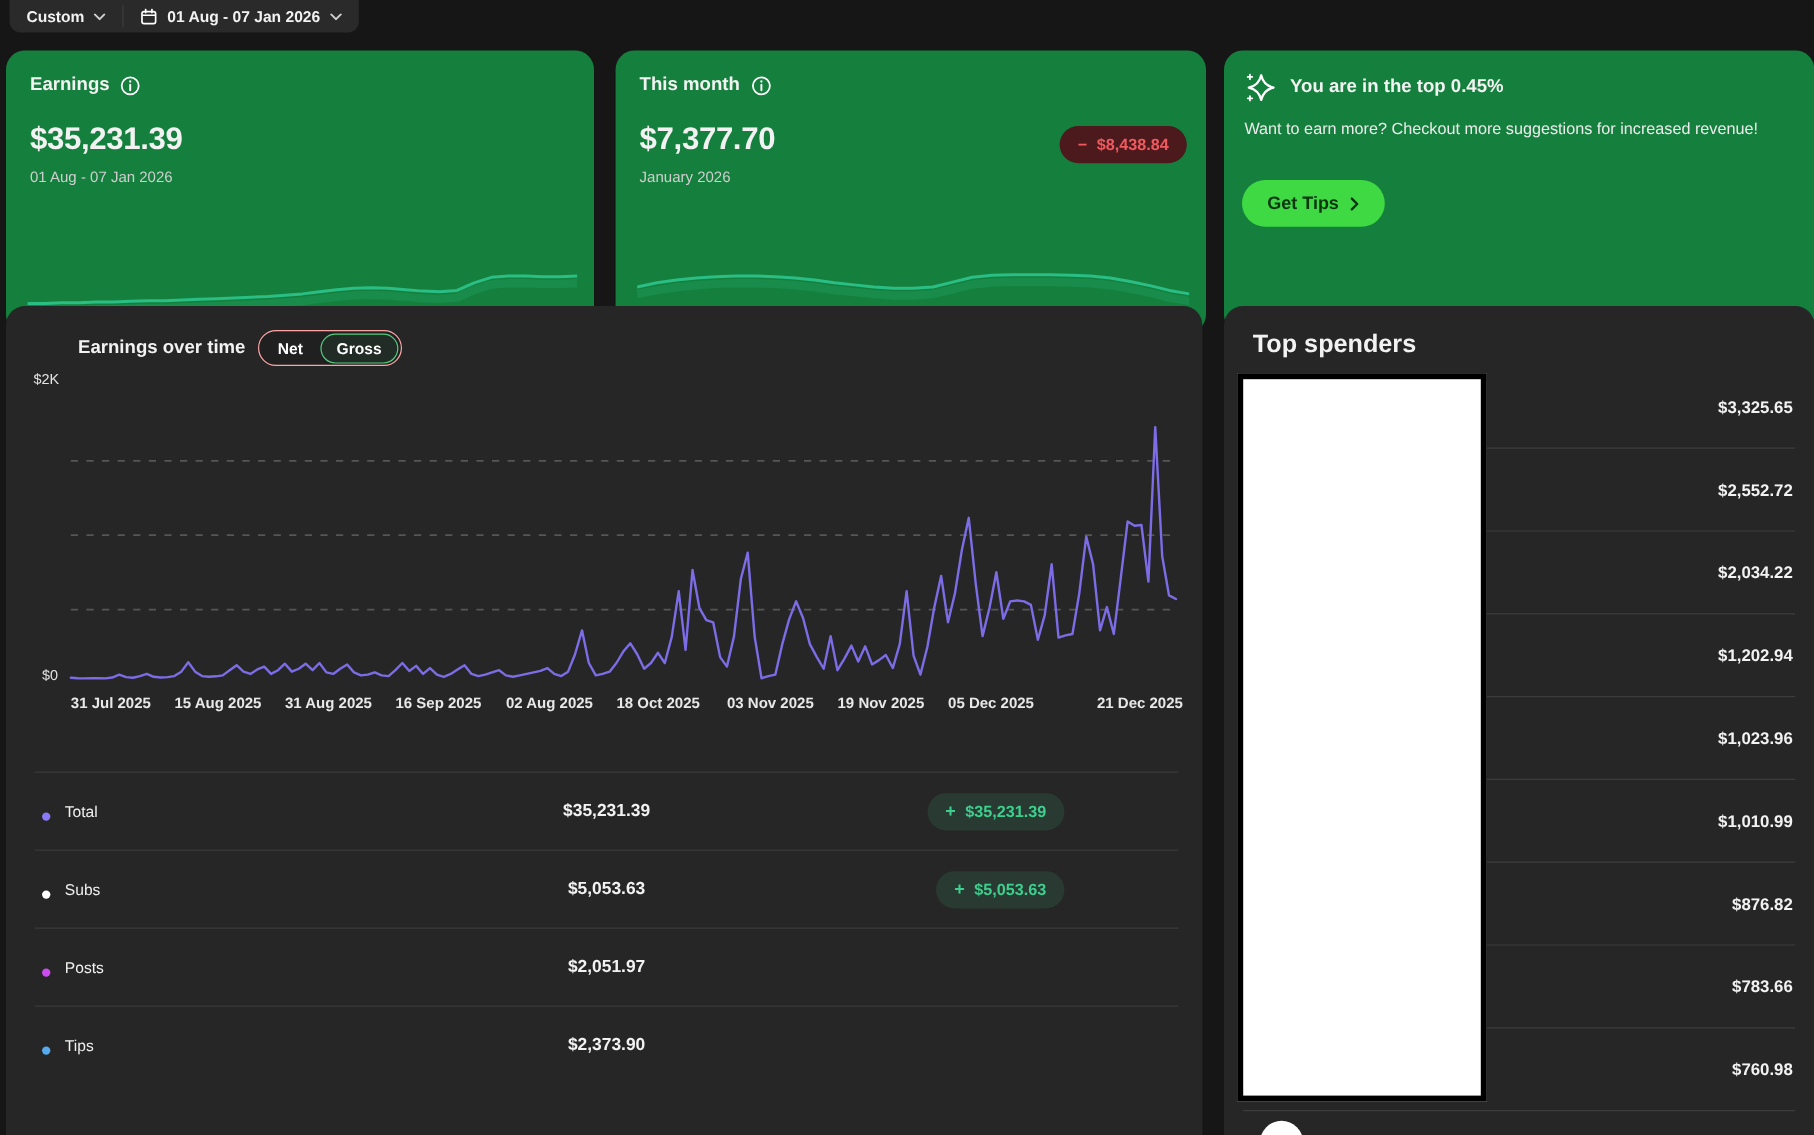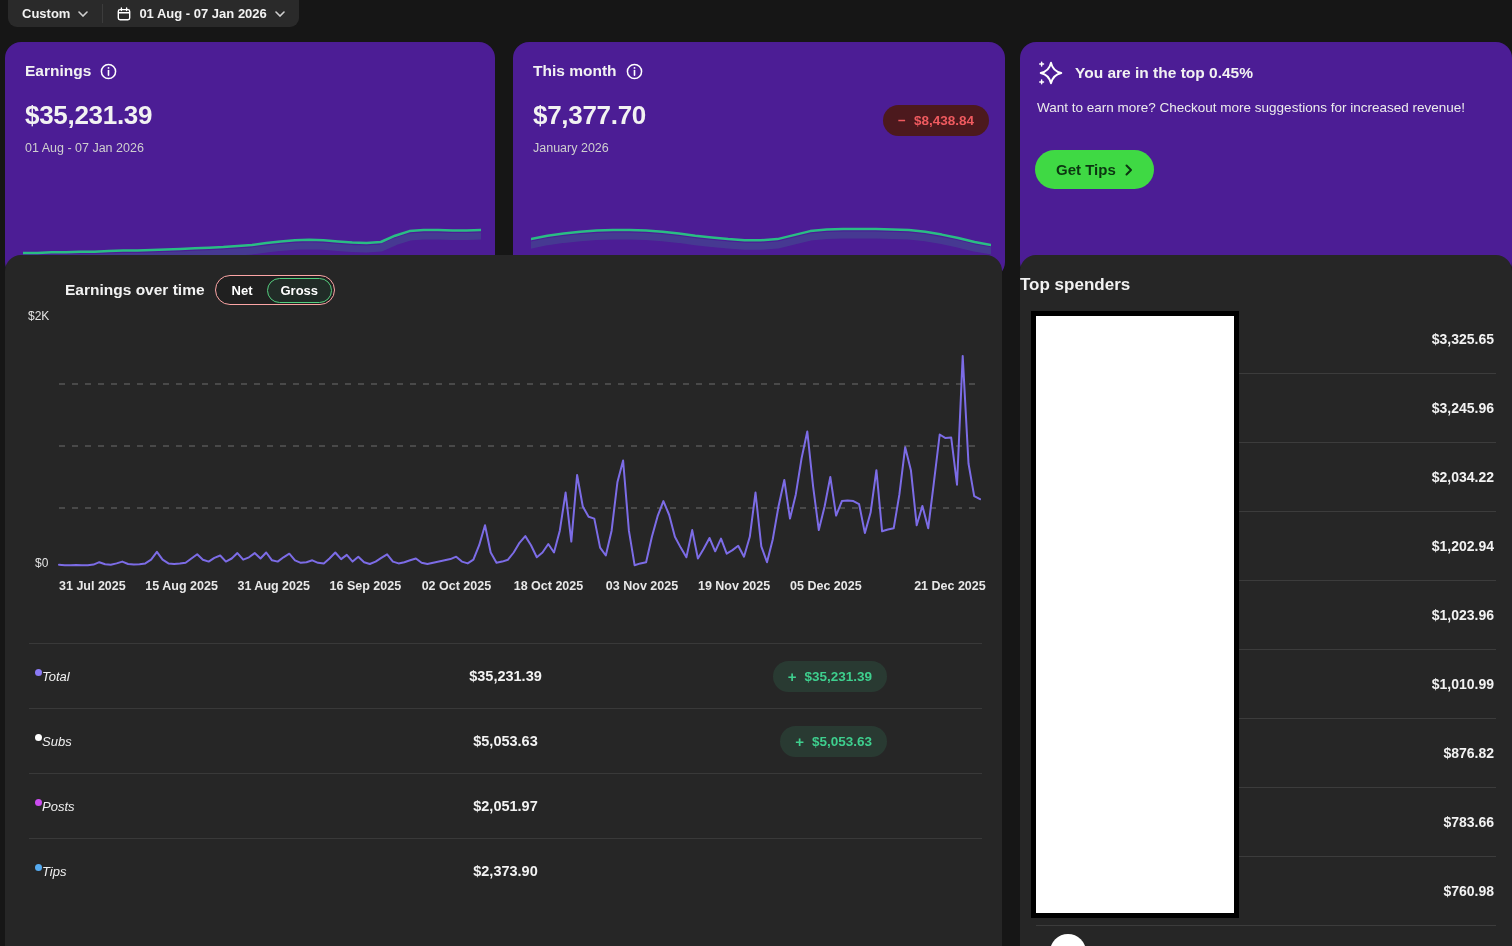--- a/index.html
+++ b/index.html
@@ -13,21 +13,21 @@
   
   .topbar { position:absolute; left:8px; top:0; height:27px; display:flex; align-items:stretch;
     background:#2a2a2a; border-radius:0 0 9px 9px; overflow:hidden; }
   .tb-btn { display:flex; align-items:center; gap:8px; padding:0 14px; font-size:13px; font-weight:700;
     color:#f2f2f2; cursor:pointer; background:transparent; border:none; }
   .tb-sep { width:1px; background:#3c3c3c; margin:4px 0; }
   .chev { width:10px; height:6px; }
   .cal-ic { width:14px; height:14px; }
   
   .cards { position:absolute; left:5px; top:42px; display:flex; gap:15px; }
-  .card { background:#4c1d95; border-radius:16px; height:236px; position:relative; }
+  .card { background:#15803d; border-radius:16px; height:236px; position:relative; }
   .card1 { width:490px; }
   .card2 { width:492px; margin-left:3px; }
   .card3 { width:492px; }
   .card-head { position:absolute; left:20px; top:20px; display:flex; align-items:center; gap:9px; }
   .card-title { font-size:15.5px; font-weight:700; }
   .info-ic { width:17px; height:17px; }
   .amount { position:absolute; left:20px; top:58px; font-size:26px; font-weight:800; letter-spacing:-0.3px; }
   .sub { position:absolute; left:20px; top:99px; font-size:12.5px; color:#cfcfcf; }
   .spark { position:absolute; left:18px; right:14px; bottom:14px; height:44px; width:auto; }
   .spark svg { width:100%; height:100%; display:block; }
@@ -62,30 +62,30 @@
   .xlabels span { position:absolute; font-size:12.5px; font-weight:600; color:#e8e8e8; white-space:nowrap; }
   .xlabels span:nth-child(1){left:0%;} .xlabels span:nth-child(2){left:9.375%;}
   .xlabels span:nth-child(3){left:19.375%;} .xlabels span:nth-child(4){left:29.375%;}
   .xlabels span:nth-child(5){left:39.375%;} .xlabels span:nth-child(6){left:49.375%;}
   .xlabels span:nth-child(7){left:59.375%;} .xlabels span:nth-child(8){left:69.375%;}
   .xlabels span:nth-child(9){left:79.375%;} .xlabels span:nth-child(10){left:89.375%;margin-left:32px;}
   
   .legend { position:absolute; left:24px; right:20px; top:388px; }
   .lrow { display:grid; grid-template-columns:1fr 1fr 1fr; align-items:center; height:65px;
     border-top:1px solid rgba(255,255,255,0.09); }
-  .lname { display:flex; align-items:flex-start; padding-left:6px;font-style:italic; }
+  .lname { display:flex; align-items:flex-end; gap:12px; padding-left:6px; }
   .dot { width:7px; height:7px; border-radius:50%; }
   .llabel { font-size:13px; color:#f0f0f0; }
   .lvalue { text-align:center; font-size:14.5px; font-weight:700; }
   .lbadge-wrap { justify-self:end; margin-right:95px; }
   .pos-badge { display:inline-flex; align-items:center; gap:8px; background:rgba(62,207,142,0.12);
     color:#3ecf8e; border-radius:17px; padding:8px 15px; font-size:13.5px; font-weight:700; }
   .plus { font-size:15px; font-weight:700; line-height:1; }
   
-  .ts-title { position:absolute; left:0; top:20px; font-size:17px; font-weight:700; }
+  .ts-title { position:absolute; left:24px; top:20px; font-size:21px; font-weight:700; }
   .ts-rows { position:absolute; left:16px; right:16px; top:50px; }
   .ts-row { height:69px; display:flex; align-items:center; justify-content:flex-end;
     border-bottom:1px solid rgba(255,255,255,0.10); }
   .ts-amount { font-size:14px; font-weight:700; padding-right:2px; }
   .redaction { position:absolute; left:11px; top:56px; width:208px; height:607px;
     background:#ffffff; border:5px solid #000; z-index:5; }
   .avatar-partial { position:absolute; left:30px; top:679px; width:36px; height:36px;
     border-radius:50%; background:#fff; }
 </style>
 </head>
@@ -197,21 +197,21 @@
         <line x1="0" y1="186" x2="921" y2="186" stroke="#565656" stroke-width="1.4" stroke-dasharray="6 7"></line>
       <polyline points="0.0,242.8 5.8,243.2 11.5,243.3 17.3,243.1 23.0,243.2 28.8,243.3 34.5,242.6 40.3,240.2 46.1,242.3 51.8,242.8 57.6,241.4 63.3,239.6 69.1,242.0 74.8,242.6 80.6,242.3 86.3,241.4 92.1,237.7 97.9,229.9 103.6,237.7 109.4,241.4 115.1,242.0 120.9,241.6 126.6,240.8 132.4,236.5 138.2,232.3 143.9,237.7 149.7,239.6 155.4,235.9 161.2,233.5 166.9,239.6 172.7,236.5 178.4,231.1 184.2,237.7 190.0,235.3 195.7,231.1 201.5,236.5 207.2,230.5 213.0,238.3 218.7,239.6 224.5,235.3 230.3,231.7 236.0,238.3 241.8,240.8 247.5,240.2 253.3,238.3 259.0,240.8 264.8,241.4 270.5,236.5 276.3,230.5 282.1,237.1 287.8,232.9 293.6,239.6 299.3,234.7 305.1,240.2 310.8,242.0 316.6,239.6 322.3,235.9 328.1,232.3 333.9,239.6 339.6,241.4 345.4,240.2 351.1,238.3 356.9,236.5 362.6,240.8 368.4,242.0 374.2,240.8 379.9,239.6 385.7,238.3 391.4,237.1 397.2,234.7 402.9,239.6 408.7,241.4 414.4,237.7 420.2,223.2 426.0,203.3 431.7,230.5 437.5,240.8 443.2,239.6 449.0,237.7 454.7,230.5 460.5,220.8 466.3,214.1 472.0,223.2 477.8,235.3 483.5,230.5 489.3,222.0 495.0,230.5 500.8,208.7 506.6,170.6 512.3,219.6 518.1,153.0 523.8,184.5 529.6,194.8 535.3,196.6 541.1,225.6 546.8,233.5 552.6,208.7 558.4,160.3 564.1,138.5 569.9,208.7 575.6,243.2 581.4,241.4 587.1,240.2 592.9,214.8 598.6,194.2 604.4,179.1 610.2,193.0 615.9,214.8 621.7,225.6 627.4,235.3 633.2,208.1 638.9,236.5 644.7,226.8 650.5,216.0 656.2,229.3 662.0,216.6 667.7,231.7 673.5,228.1 679.2,223.8 685.0,234.7 690.8,214.8 696.5,170.6 702.3,224.4 708.0,240.2 713.8,217.2 719.5,184.5 725.3,157.9 731.0,196.6 736.8,172.4 742.6,136.1 748.3,109.5 754.1,164.3 759.8,208.1 765.6,184.5 771.3,154.9 777.1,193.6 782.9,179.1 788.6,178.4 794.4,179.1 800.1,182.1 805.9,211.1 811.6,190.6 817.4,148.2 823.1,209.3 828.9,207.5 834.7,206.3 840.4,172.4 846.2,125.2 851.9,148.2 857.7,203.3 863.4,183.9 869.2,206.3 874.9,160.3 880.7,112.5 886.5,116.1 892.2,115.5 898.0,162.7 903.7,33.9 909.5,141.5 915.2,174.2 921.0,177.2" fill="none" stroke="#7c6ce6" stroke-width="2" stroke-linejoin="round" stroke-linecap="round" opacity="1"></polyline>
         </svg>
     </div>
 
     <div class="xlabels">
       <span>31 Jul 2025</span>
       <span>15 Aug 2025</span>
       <span>31 Aug 2025</span>
       <span>16 Sep 2025</span>
-      <span>02 Oct 2025</span>
+      <span>02 Aug 2025</span>
       <span>18 Oct 2025</span>
       <span>03 Nov 2025</span>
       <span>19 Nov 2025</span>
       <span>05 Dec 2025</span>
       <span>21 Dec 2025</span>
     </div>
 
     <div class="legend">
       <div class="lrow">
         <div class="lname">
@@ -254,21 +254,21 @@
     </div>
   </div>
 
   <div class="panel panel-right">
     <div class="ts-title">Top spenders</div>
     <div class="ts-rows">
       <div class="ts-row">
           <span class="ts-amount">$3,325.65</span>
         </div>
       <div class="ts-row">
-          <span class="ts-amount">$3,245.96</span>
+          <span class="ts-amount">$2,552.72</span>
         </div>
       <div class="ts-row">
           <span class="ts-amount">$2,034.22</span>
         </div>
       <div class="ts-row">
           <span class="ts-amount">$1,202.94</span>
         </div>
       <div class="ts-row">
           <span class="ts-amount">$1,023.96</span>
         </div>

